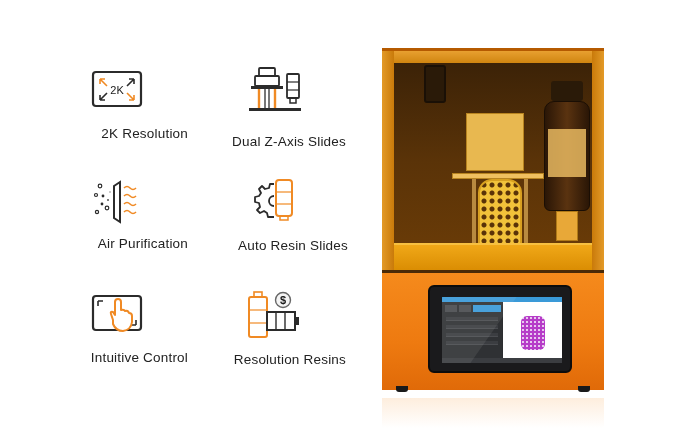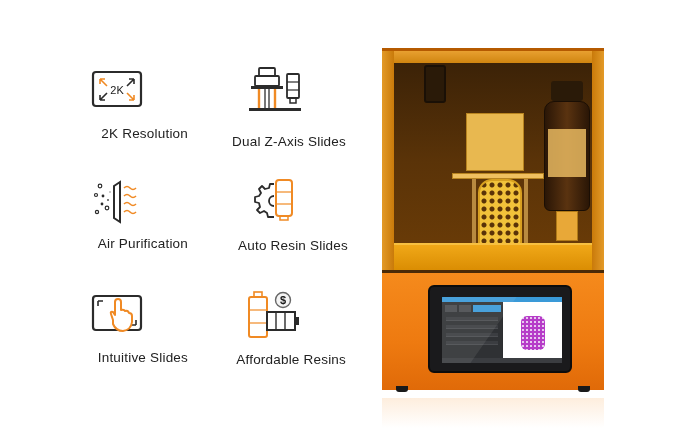--- a/index.html
+++ b/index.html
@@ -126,39 +126,39 @@
 
 <div class="feature" style="left:38px;top:294px;">
   <div class="icon" style="top:0;">
     <svg width="52" height="40" viewBox="0 0 52 40">
       <rect x="2" y="2" width="48" height="34" rx="3" fill="none" stroke="#2b2b2b" stroke-width="2.2"></rect>
       <path d="M7 7 L7 12 M7 7 L12 7" stroke="#2b2b2b" stroke-width="1.6"></path>
       <path d="M45 31 L45 26 M45 31 L40 31" stroke="#2b2b2b" stroke-width="1.6"></path>
       <path d="M22 26 L20 20 Q19 17 22 18 L24 21 L24 8 Q24 5 27 5 Q30 5 30 8 L30 16 Q33 15 34 17 Q37 16 38 19 Q41 19 41 22 L41 28 Q40 36 32 37 Q25 37 22 30 Z" fill="#ffffff" stroke="#f08a24" stroke-width="2" stroke-linejoin="round"></path>
     </svg>
   </div>
-  <div class="label" style="top:56px;">Intuitive Slides</div>
+  <div class="label" style="top:56px;">Intuitive Control</div>
 </div>
 
 <div class="feature" style="left:196px;top:290px;">
   <div class="icon" style="top:0;">
     <svg width="64" height="50" viewBox="0 0 64 50">
       <rect x="11" y="2" width="8" height="5" fill="none" stroke="#f08a24" stroke-width="1.6"></rect>
       <rect x="6" y="7" width="18" height="40" rx="2" fill="#ffffff" stroke="#f08a24" stroke-width="2"></rect>
       <line x1="6" y1="20" x2="24" y2="20" stroke="#f08a24" stroke-width="1.2"></line>
       <line x1="6" y1="33" x2="24" y2="33" stroke="#f08a24" stroke-width="1.2"></line>
       <rect x="24" y="22" width="28" height="18" fill="none" stroke="#2b2b2b" stroke-width="2"></rect>
       <line x1="33" y1="22" x2="33" y2="40" stroke="#2b2b2b" stroke-width="1.4"></line>
       <line x1="42" y1="22" x2="42" y2="40" stroke="#2b2b2b" stroke-width="1.4"></line>
       <rect x="52" y="27" width="4" height="8" fill="#2b2b2b"></rect>
       <circle cx="40" cy="10" r="7.5" fill="#f4f4f4" stroke="#666" stroke-width="1.4"></circle>
       <text x="40" y="14" text-anchor="middle" font-size="11" font-weight="bold" font-family="Liberation Sans, sans-serif" fill="#1a1a1a">$</text>
     </svg>
   </div>
-  <div class="label" style="top:62px;">Affordable Resins</div>
+  <div class="label" style="top:62px;">Resolution Resins</div>
 </div>
 
 <div class="printer">
   <div class="hood">
     <div class="hood-inner">
       <div class="clip" style="left:30px;top:4px;"></div>
       <div class="build-head"></div>
       <div class="build-plate"></div>
       <div class="post-l"></div>
       <div class="post-r"></div>

